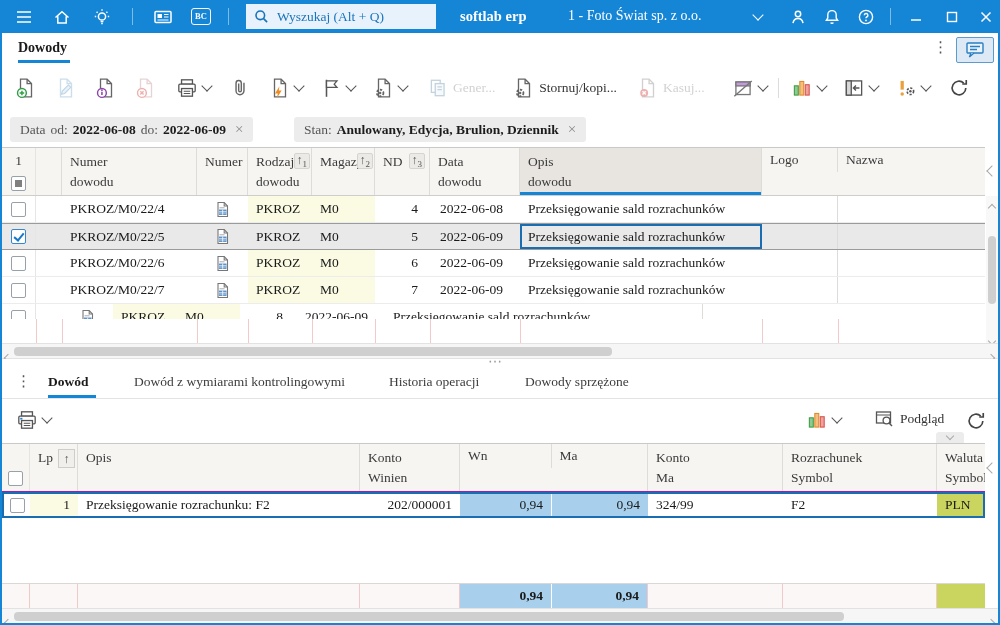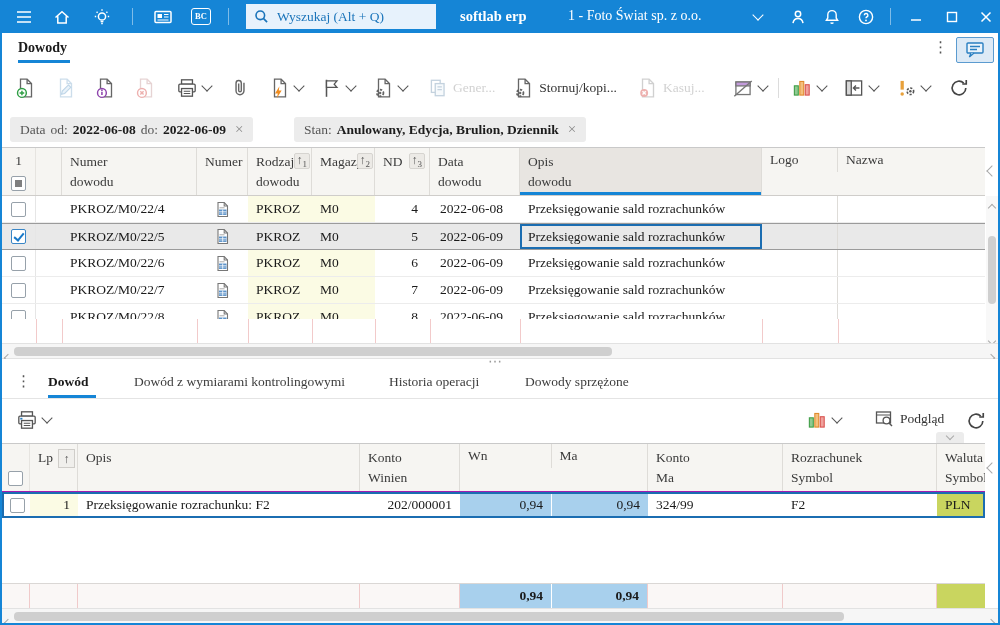--- a/index.html
+++ b/index.html
@@ -532,21 +532,20 @@
       <div class="mc w-opis">Przeksięgowanie sald rozrachunków</div>
       <div class="mc w-logo"></div>
       <div class="mc w-nazwa"></div>
     </div>
 
     <div class="mrow">
       <div class="mc w-sel cc">
           <span class="checkbox"></span>
         </div>
       <div class="mc w-ind"></div>
-      <div class="mc w-num">PKROZ/M0/22/8</div>
       <div class="mc w-stan cc">
           <svg width="17" height="17" viewBox="0 0 17 17">
             <path d="M4 1.5h6.2L13.5 5v10.5H4z" fill="#fff" stroke="#777" stroke-width="1.1"></path>
             <path d="M10.2 1.5V5h3.3" fill="none" stroke="#777" stroke-width="1.1"></path>
             <path d="M5.5 6.8h5" stroke="#aaa" stroke-width="1"></path>
             <rect x="5" y="8.6" width="7.5" height="5.2" fill="#3f7fbf"></rect>
             <path d="M5 10.3h7.5M5 12h7.5M8.7 8.6v5.2" stroke="#fff" stroke-width=".8"></path>
           </svg>
         </div>
       <div class="mc w-rodz yellow">PKROZ</div>

